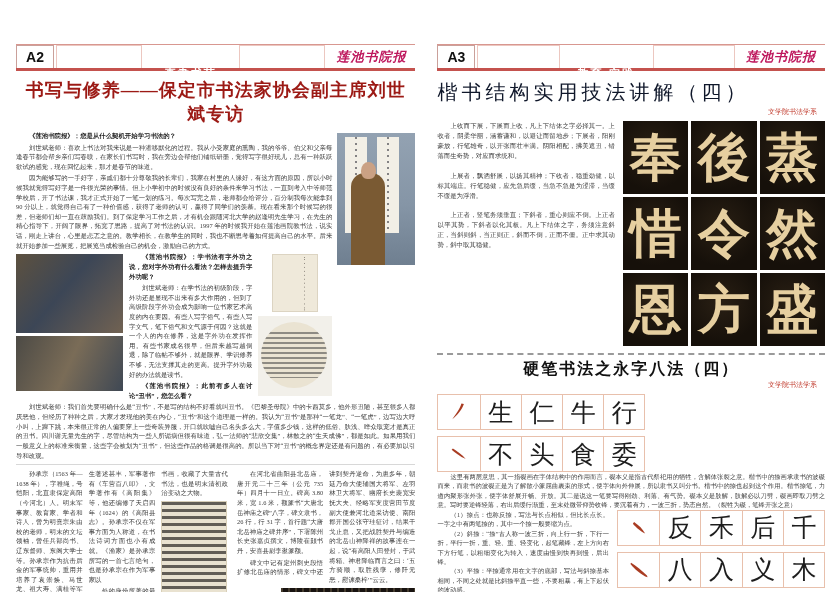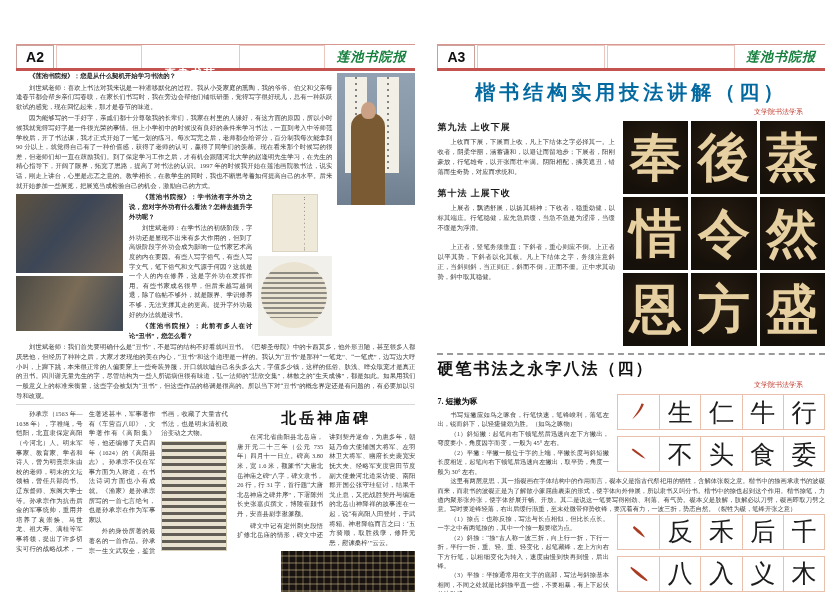--- a/index.html
+++ b/index.html
@@ -10,21 +10,21 @@
   .page-right{width:392px;height:560px;}
 
   
   .band{display:flex;align-items:stretch;height:23px;border-top:1px solid #d89790;border-bottom:3px solid #c4524e;}
   .band .pagenum{width:36px;border:1px solid #caa09a;border-bottom:none;display:flex;align-items:center;justify-content:center;
     font-family:"Liberation Sans",sans-serif;font-weight:bold;font-size:14px;color:#111;}
   .band .bar{flex:1;border:1px solid #ecc7c0;border-bottom:none;margin-left:2px;}
   .band .badge{background:#d3261b;color:#fff;font-weight:bold;font-size:11px;letter-spacing:2px;
     display:flex;align-items:center;padding:0 10px;margin-left:2px;margin-top:28px;}
   .band .logo{width:88px;margin-left:2px;display:flex;align-items:center;justify-content:center;
-    color:#15803d;font-weight:bold;font-size:13px;font-style:italic;letter-spacing:1px;}
+    color:#be185d;font-weight:bold;font-size:13px;font-style:italic;letter-spacing:1px;}
 
   
   .hl-left{margin:7px 2px 5px;text-align:center;font-size:18px;font-weight:bold;color:#9c1a15;letter-spacing:1px;}
   .bodytext{font-size:6.4px;line-height:1.5;text-align:justify;color:#3a3a3a;}
   .bodytext p{margin:0 0 2px 0;text-indent:13px;}
   .bodytext p.q{font-weight:bold;color:#222;}
   .photo{box-sizing:border-box;}
   .interview-photo{float:right;width:78px;height:132px;margin:2px 0 3px 5px;position:relative;
     background:linear-gradient(180deg,#93a2b2 0%,#8595a6 55%,#6f7f90 100%);overflow:hidden;}
   .interview-photo .scroll-a,.interview-photo .scroll-b{position:absolute;top:4px;width:22px;height:96px;background:#f2efe6;
@@ -49,32 +49,32 @@
   .article-sun .art-title{font-size:16.5px;letter-spacing:1px;}
   .article-beiyue .art-title{font-size:15px;text-align:center;letter-spacing:3px;}
   .cols3{column-count:3;column-gap:6px;}
   .cols2{column-count:2;column-gap:6px;}
   .sun-callig{width:64px;height:108px;background:#e9e2d0;border:1px solid #d8cfb8;break-inside:avoid;margin-top:3px;
     background-image:repeating-linear-gradient(180deg,rgba(25,22,20,.65) 0 3px,transparent 3px 7px),repeating-linear-gradient(90deg,transparent 0 6px,rgba(233,226,208,1) 6px 9px);}
   .stele-rub{width:134px;height:76px;margin:4px 0 0 auto;background:#181310;
     background-image:repeating-linear-gradient(0deg,rgba(226,203,150,.28) 0 2px,transparent 2px 7px),repeating-linear-gradient(90deg,rgba(226,203,150,.22) 0 2px,transparent 2px 7px);}
 
   
-  .hl-right{margin:8px 0 1px;text-align:center;font-size:20px;font-weight:bold;color:#0369a1;letter-spacing:4px;}
-  .byline{text-align:right;font-size:7px;color:#c0392b;margin:0 22px 4px 0;}
+  .hl-right{margin:8px 0 1px;font-size:20px;font-weight:normal;color:#0f172a;letter-spacing:4px;}
+  .byline{text-align:right;font-size:7px;color:#c0392b;margin:0 8px 4px 0;}
   .r-main{display:flex;gap:8px;}
   .methods{flex:1;}
   .method{margin-bottom:10px;}
   .method h4{margin:0 0 3px;font-size:9px;font-weight:bold;color:#1a1a1a;letter-spacing:1px;}
   .method p{margin:0;font-size:6.4px;line-height:1.55;text-align:justify;color:#3a3a3a;text-indent:13px;}
   .grid9{width:202px;display:grid;grid-template-columns:repeat(3,1fr);gap:3px;align-self:flex-start;}
   .tile{height:73px;background:radial-gradient(circle at 45% 40%,#2a2014 0%,#16100a 70%);display:flex;align-items:center;justify-content:center;
     color:#e6cfa0;font-size:52px;font-weight:bold;line-height:1;}
   .dashline{border-top:2px dashed #9a9a9a;margin:7px 0 4px;}
-  .hl-pen{text-align:left;font-size:16px;font-weight:bold;color:#111;letter-spacing:2px;margin:2px 0 0;}
+  .hl-pen{text-align:center;font-size:16px;font-weight:bold;color:#111;letter-spacing:2px;margin:2px 0 0;}
   .pen-sec .txt{font-size:6.3px;line-height:1.5;text-align:justify;color:#3a3a3a;}
   .pen-sec .txt p{margin:0;text-indent:13px;}
   .pen-sec h5{margin:2px 0 2px;font-size:8px;font-weight:bold;color:#111;}
   .flexrow{display:flex;gap:8px;}
   .flexrow .lcol{flex:1;}
   .strips{width:208px;display:flex;flex-direction:column;gap:6px;align-self:flex-start;}
   .strip{display:grid;grid-template-columns:repeat(5,1fr);border:1px solid #e8c0ac;}
   .cell{height:34px;border-left:1px solid #e8c0ac;display:flex;align-items:center;justify-content:center;
     font-size:25px;color:#1d1d1d;line-height:1;}
   .cell:first-child{border-left:none;}
@@ -87,20 +87,21 @@
 
   <div class="page page-left">
     <div class="band">
       <div class="pagenum">A2</div>
       <div class="bar"></div>
       <div class="badge">· 直隶书苑 ·</div>
       <div class="bar"></div>
       <div class="logo">莲池书院报</div>
     </div>
 
+    <h2 class="hl-left">书写与修养——保定市书法家协会副主席刘世斌专访</h2>
 
     <div class="bodytext">
       <div class="photo interview-photo">
         <div class="scroll-a"></div>
         <div class="scroll-b"></div>
         <div class="person"></div>
         <div class="head"></div>
       </div>
       <p class="q">《莲池书院报》：您是从什么契机开始学习书法的？</p>
       <p>刘世斌老师：喜欢上书法对我来说是一种潜移默化的过程。我从小受家庭的熏陶，我的爷爷、伯父和父亲每逢春节都会帮乡亲们写春联，在家长们书写时，我在旁边会帮他们铺纸研墨，觉得写字很好玩儿，总有一种跃跃欲试的感觉，现在回忆起来，那才是春节的味道。</p>
@@ -124,49 +125,47 @@
 
     <div class="articles">
       <div class="article-sun">
         <div class="bodytext cols3">
           <p>孙承宗（1563 年—1638 年），字稚绳，号恺阳，北直隶保定高阳（今河北）人。明末军事家、教育家、学者和诗人，曾为明熹宗朱由校的老师，明末的文坛领袖，曾任兵部尚书、辽东督师、东阁大学士等。孙承宗作为抗击后金的军事统帅，重用并培养了袁崇焕、马世龙、祖大寿、满桂等军事将领，提出了许多切实可行的战略战术，一生著述甚丰，军事著作有《车营百八叩》，文学著作有《高阳集》等，他还编修了天启四年（1624）的《高阳县志》。孙承宗不仅在军事方面为人称道，在书法诗词方面也小有成就。《渔家》是孙承宗所写的一首七言绝句，也是孙承宗在作为军事家以</p>
           <p>外的身份所著的最著名的一首作品。孙承宗一生文武双全，鉴赏书画，收藏了大量古代书法，也是明末清初政治变动之大物。</p>
           <div class="sun-callig"></div>
         </div>
       </div>
       <div class="article-beiyue">
-        <h3 class="art-title">北岳神庙碑</h3>
         <div class="bodytext cols2">
           <p>在河北省曲阳县北岳庙，唐开元二十三年（公元 735 年）四月十一日立。碑高 3.80 米，宽 1.6 米，额篆书“大唐北岳神庙之碑”八字，碑文隶书，26 行，行 31 字，首行题“大唐北岳神庙之碑并序”，下署陈州长史张嘉贞撰文，博陵崔颢书丹，安喜县尉李逖篆额。</p>
           <p>碑文中记有定州刺史段悟扩修北岳庙的情形，碑文中还讲到契丹逆命，为患多年，朝廷乃命大使辅国大将军、左羽林卫大将军、幽府长史裴宽安抚大夫、经略军支度营田节度副大使兼河北道采访使、南阳郡开国公张守珪征讨，结果干戈止息，又把战胜契丹与编造的北岳山神降祥的故事连在一起，说“有高阳人田登封，于武将箱、神君降临而言之曰：‘五方骑顺，取胜残孽，修阡元恶，慰谏桑梓’”云云。</p>
         </div>
         <div class="stele-rub"></div>
       </div>
     </div>
   </div>
 
   <div class="page page-right">
     <div class="band">
       <div class="pagenum">A3</div>
       <div class="bar"></div>
+      <div class="badge">·教育·实践·</div>
       <div class="bar"></div>
       <div class="logo">莲池书院报</div>
     </div>
 
     <h2 class="hl-right">楷书结构实用技法讲解（四）</h2>
     <div class="byline">文学院书法学系</div>
 
     <div class="r-main">
       <div class="methods">
         <div class="method">
-          <h4>第九法 上收下展</h4>
           <p>上收而下展，下展而上收，凡上下结体之字必择其一。上收者，阴柔华丽，涵蓄谦和，以避让而留地步；下展者，阳刚豪放，行笔雄奇，以开张而壮丰满。阴阳相配，拂美遮丑，错落而生奇势，对应而求统和。</p>
         </div>
         <div class="method">
-          <h4>第十法 上展下收</h4>
           <p>上展者，飘洒舒展，以扬其精神；下收者，稳重劲健，以标其端庄。行笔稳健，应先急后缓，当急不急是为涩滞，当缓不缓是为浮滑。</p>
         </div>
         <div class="method">
           <p>上正者，竖笔务须垂直；下斜者，重心则应不倒。上正者以平其势，下斜者以化其板。凡上下结体之字，务须注意斜正，当斜则斜，当正则正，斜而不倒，正而不僵。正中求其动势，斜中取其稳健。</p>
         </div>
       </div>
       <div class="grid9">
         <div class="tile">奉</div>
         <div class="tile">後</div>
         <div class="tile">蒸</div>
@@ -179,26 +178,20 @@
       </div>
     </div>
 
     <div class="dashline"></div>
 
     <div class="pen-sec">
       <h3 class="hl-pen">硬笔书法之永字八法（四）</h3>
       <div class="byline">文学院书法学系</div>
 
       <div class="flexrow">
-        <div class="lcol txt">
-          <h5>7. 短撇为啄</h5>
-          <p>书写短撇应如鸟之啄食，行笔快速，笔锋峻利，落笔左出，锐而斜下，以轻捷健劲为胜。（如鸟之啄物）</p>
-          <p>（1）斜短撇：起笔向右下顿笔然后迅速向左下方撇出，弯度要小，角度因字而变，一般为 45° 左右。</p>
-          <p>（2）平撇：平撇一般位于字的上端，平撇长度与斜短撇长度相近，起笔向右下顿笔后迅速向左撇出，取平势，角度一般为 30° 左右。</p>
-        </div>
         <div class="strips">
           <div class="strip">
             <div class="cell">
               <svg viewBox="0 0 36 36">
                   <path d="M26 5 C23 14 15 24 7 30 C13 21 20 12 22 4 Z" fill="#a93c22"></path>
                 </svg>
             </div>
             <div class="cell">生</div>
             <div class="cell">仁</div>
             <div class="cell">牛</div>

